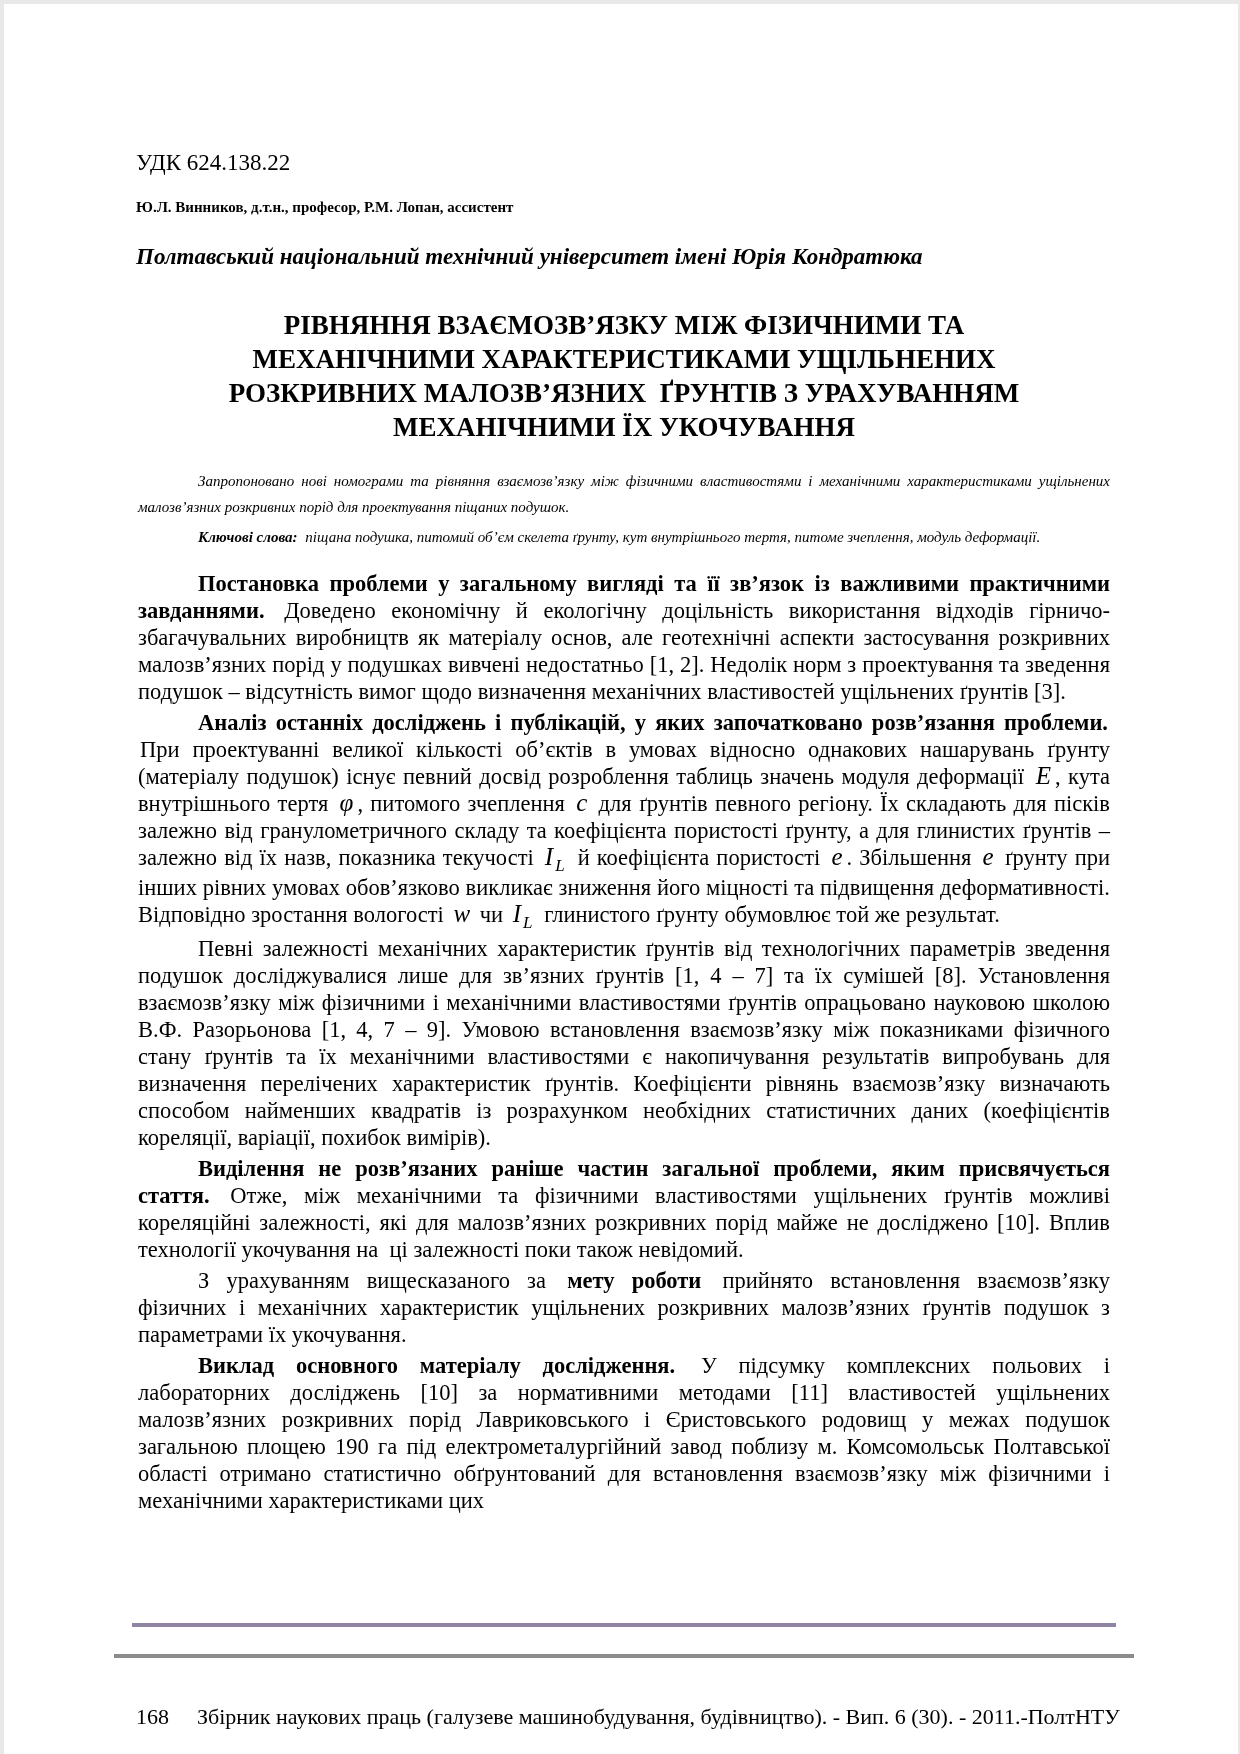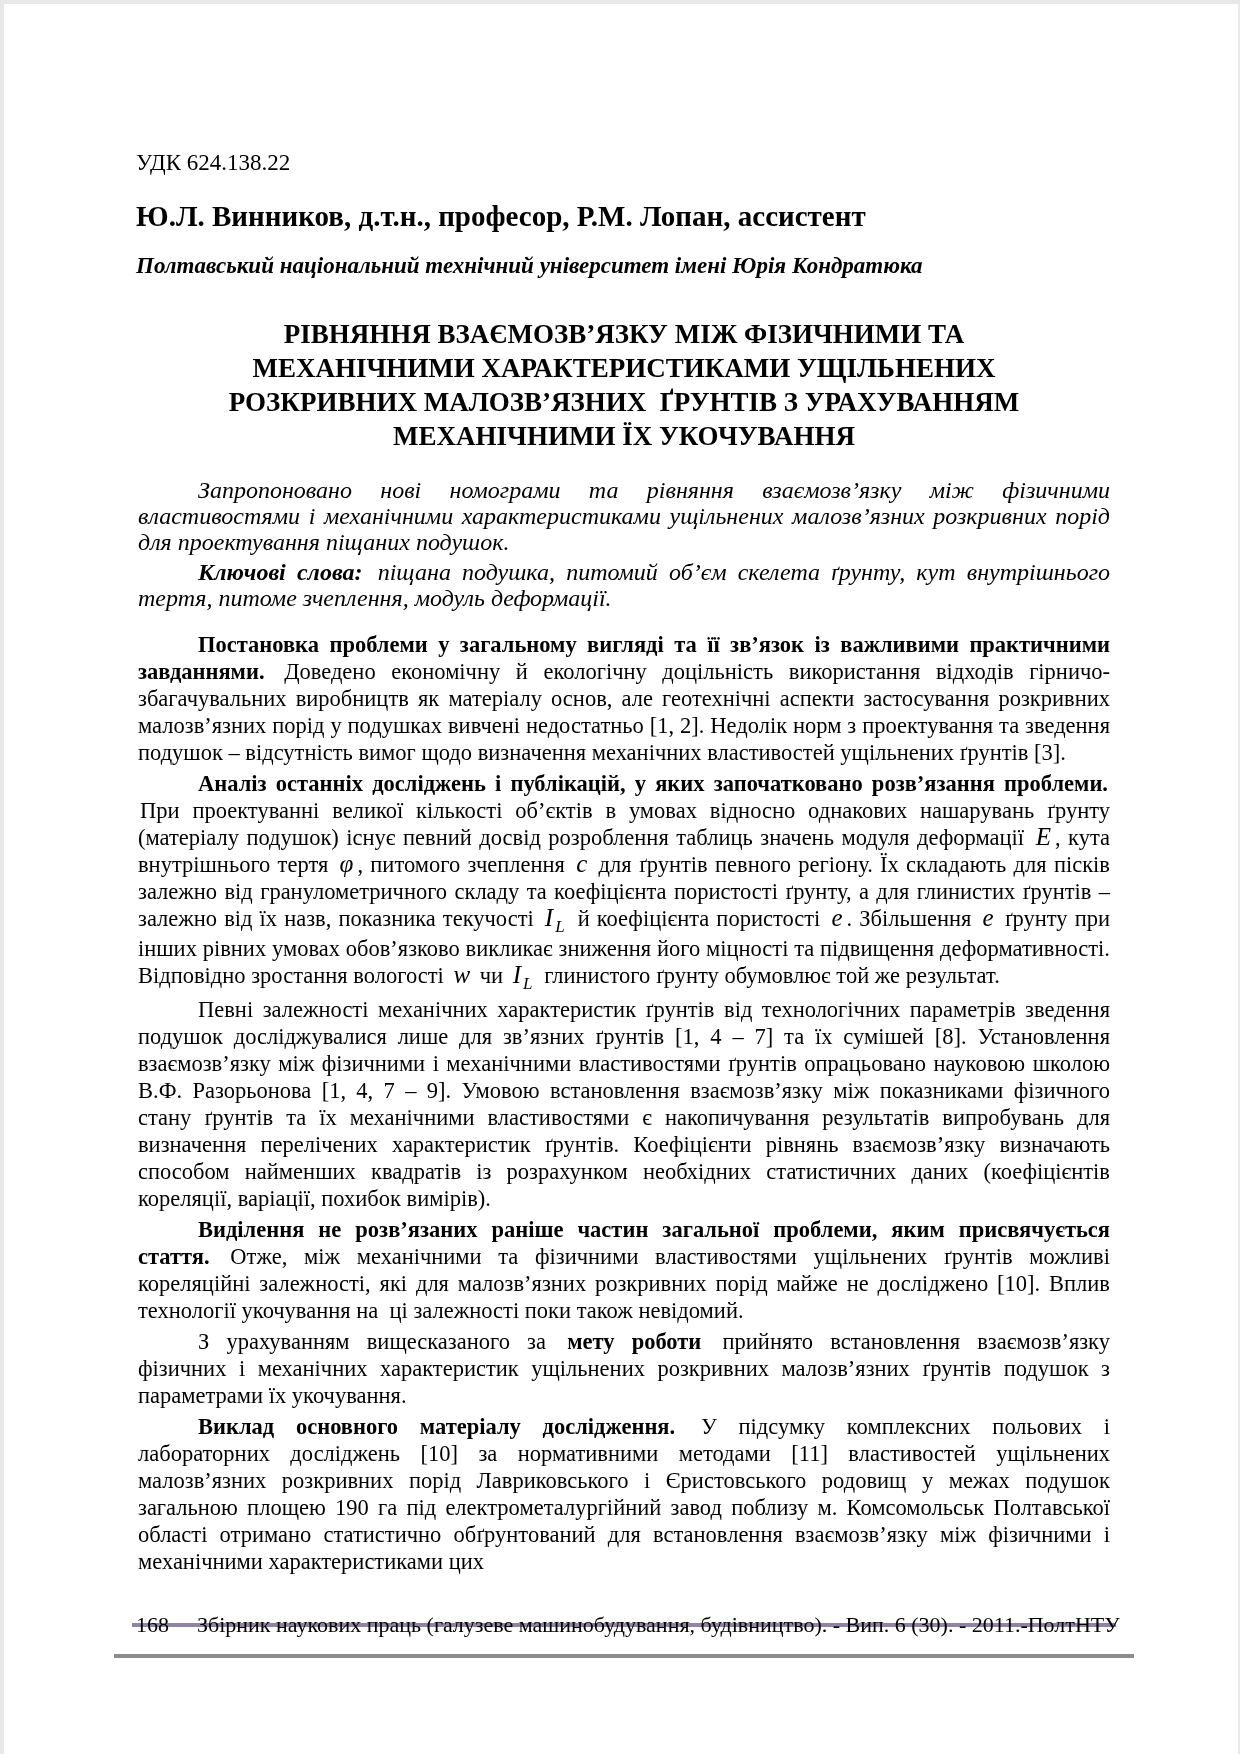--- a/index.html
+++ b/index.html
@@ -15,42 +15,42 @@
     overflow: hidden;
   }
   .content { padding: 0 128px; }
 
   .udc {
     margin-top: 142px;
     font-size: 23px;
     line-height: 26px;
   }
   .authors {
-    margin-top: 23px;
-    font-size: 29px;
+    margin-top: 14px;
+    font-size: 15px;
     line-height: 26px;
     font-weight: bold;
   }
   .affiliation {
     margin-top: 20px;
     font-size: 23px;
     line-height: 26px;
     font-weight: bold;
     font-style: italic;
   }
   .title {
     margin-top: 34px;
     font-size: 27px;
     line-height: 30px;
     font-weight: bold;
     text-align: center;
   }
   .abstract { margin-top: 18px; }
   .abstract p {
-    font-size: 24px;
+    font-size: 15px;
     line-height: 26px;
     font-style: italic;
     text-align: justify;
     text-indent: 58px;
   }
   .body-text { margin-top: 12px; }
   .body-text p {
     font-size: 22.5px;
     line-height: 27px;
     text-align: justify;
@@ -70,21 +70,21 @@
   .footer-thin-rule {
     position: absolute;
     top: 1619px;
     left: 128px;
     width: 984px;
     height: 2px;
     background: #9184a3;
   }
   .footer {
     position: absolute;
-    top: 1604px;
+    top: 1696px;
     left: 128px;
     width: 984px;
     font-size: 22px;
     line-height: 26px;
     display: flex;
     gap: 24px;
     white-space: nowrap;
   }
   .footer-thick-rule {
     position: absolute;

